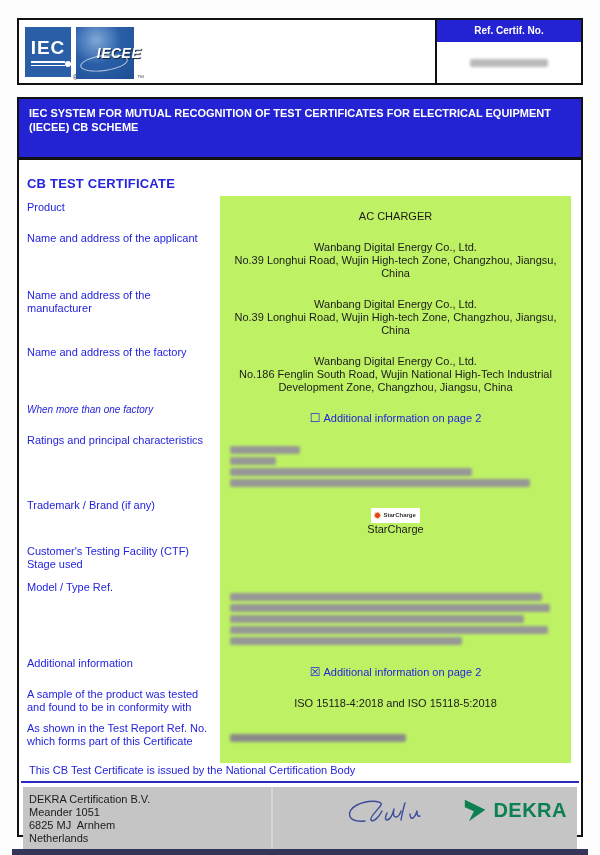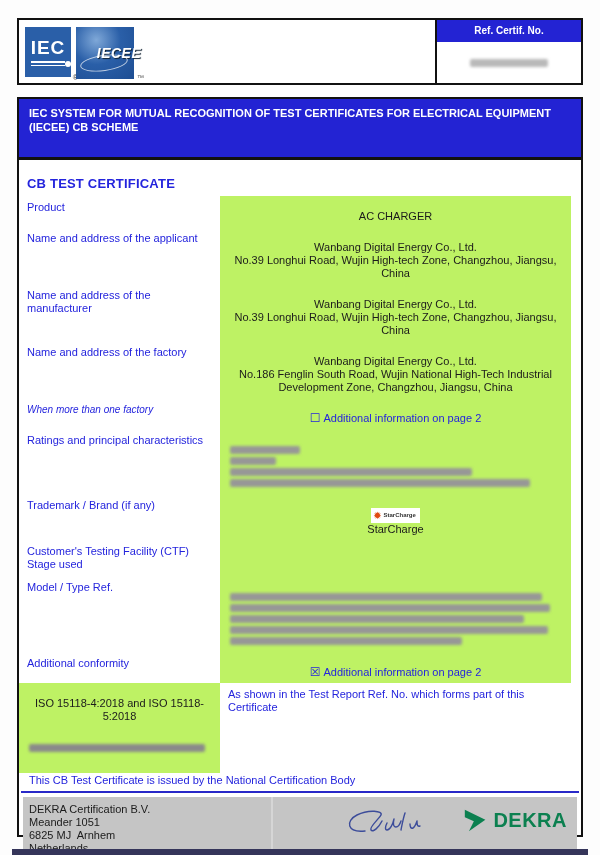--- a/index.html
+++ b/index.html
@@ -149,25 +149,26 @@
 
       <div class="lab">Model / Type Ref.</div>
       <div class="val h62">
         <div class="redact" style="width:312px"></div>
         <div class="redact" style="width:320px"></div>
         <div class="redact" style="width:294px"></div>
         <div class="redact" style="width:318px"></div>
         <div class="redact" style="width:232px"></div>
       </div>
 
-      <div class="lab">Additional conformity</div>
+      <div class="lab">Additional information</div>
       <div class="val blue h24">
         <span class="cb">☒</span><span>Additional information on page 2</span>
       </div>
 
+      <div class="lab">A sample of the product was tested and found to be in conformity with</div>
       <div class="val h28">ISO 15118-4:2018 and ISO 15118-5:2018</div>
 
       <div class="lab">As shown in the Test Report Ref. No. which forms part of this Certificate</div>
       <div class="val h46">
         <div class="redact dark" style="width:176px"></div>
       </div>
     </div>
 
     <div class="bottom-cluster">
       <div class="issued-line">This CB Test Certificate is issued by the National Certification Body</div>

